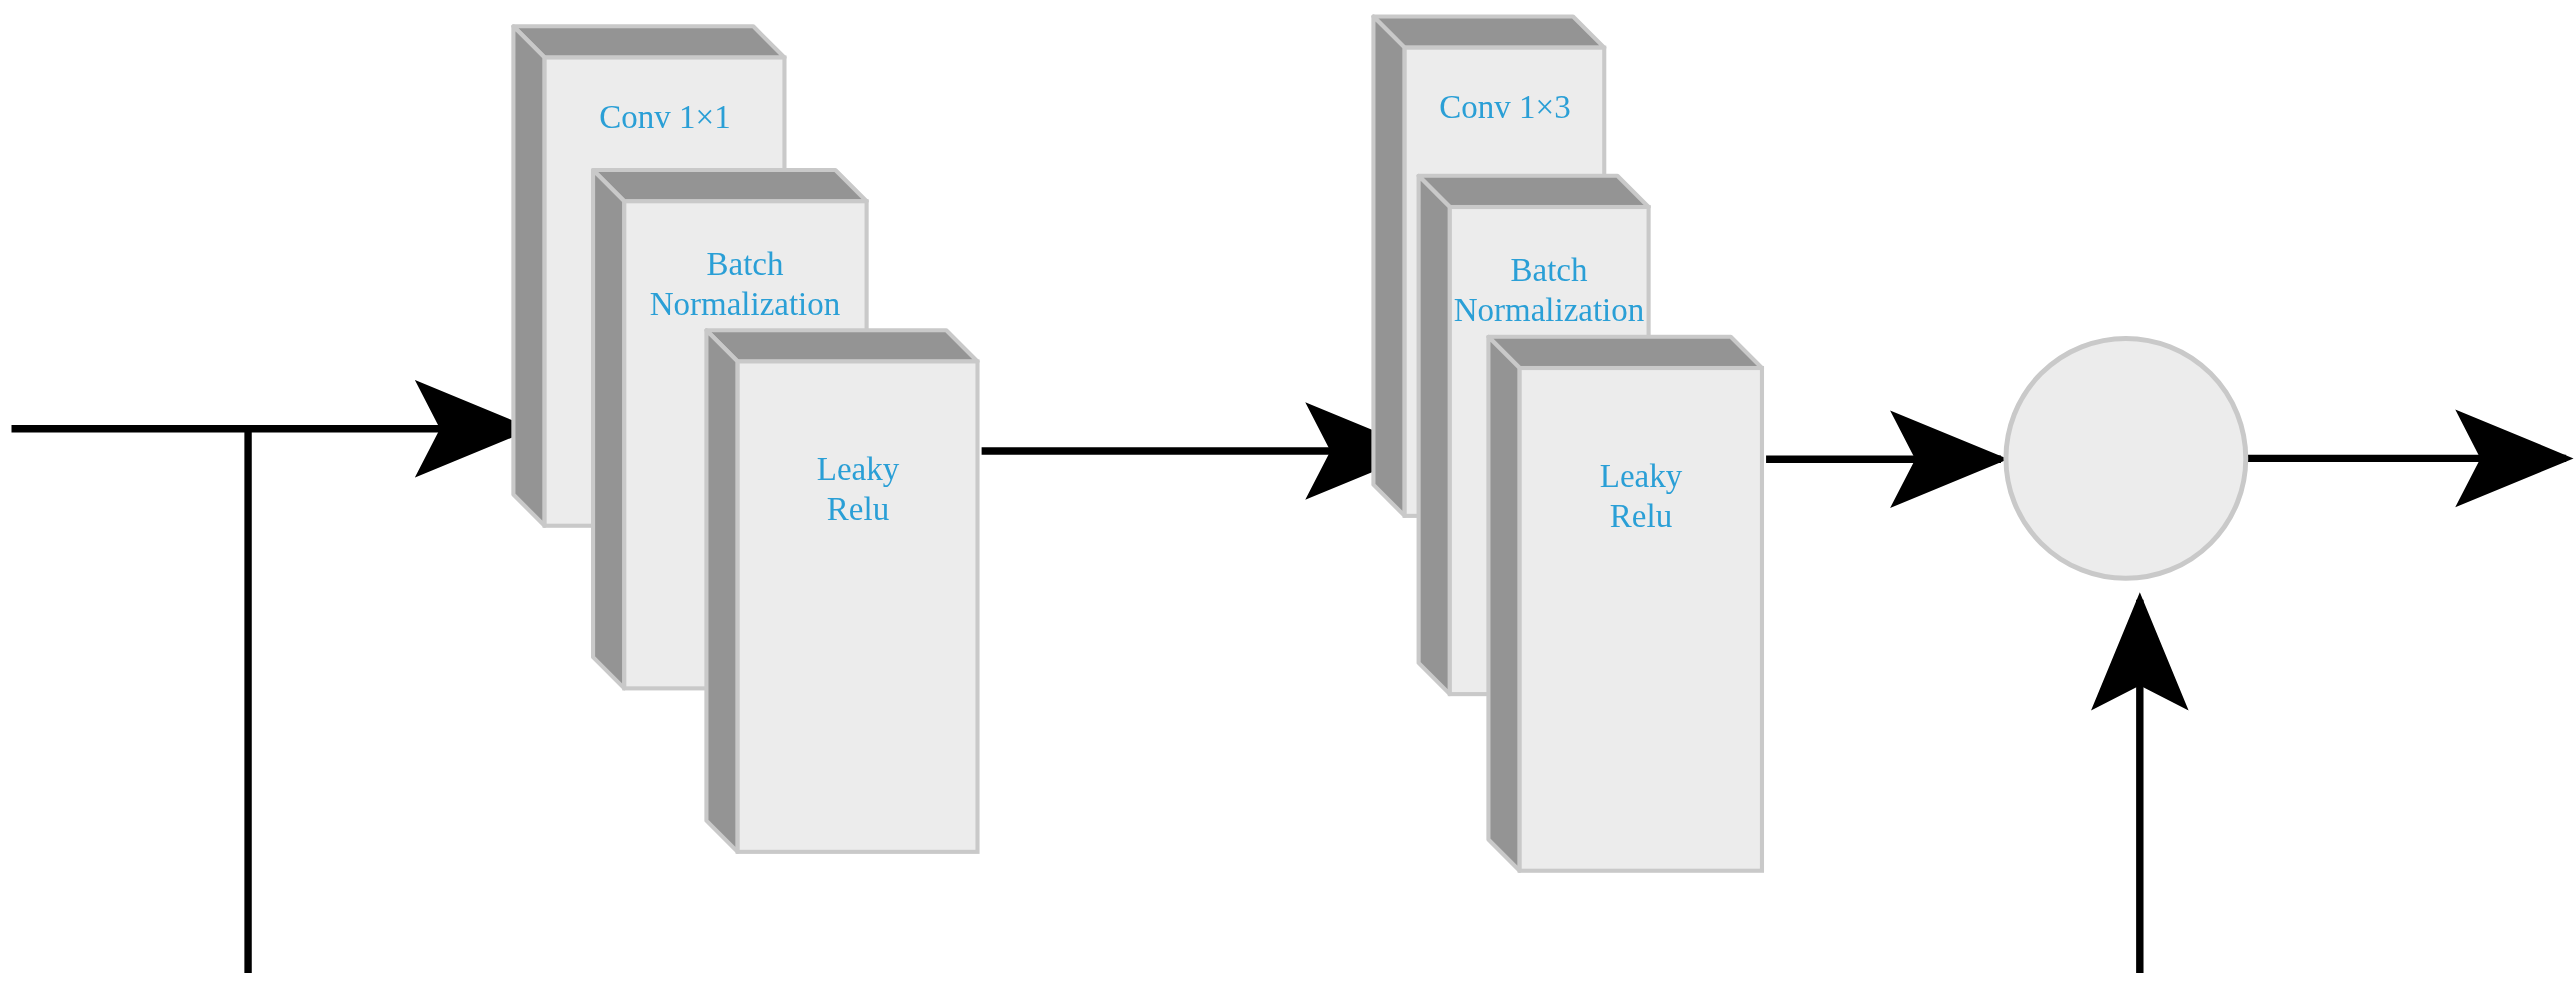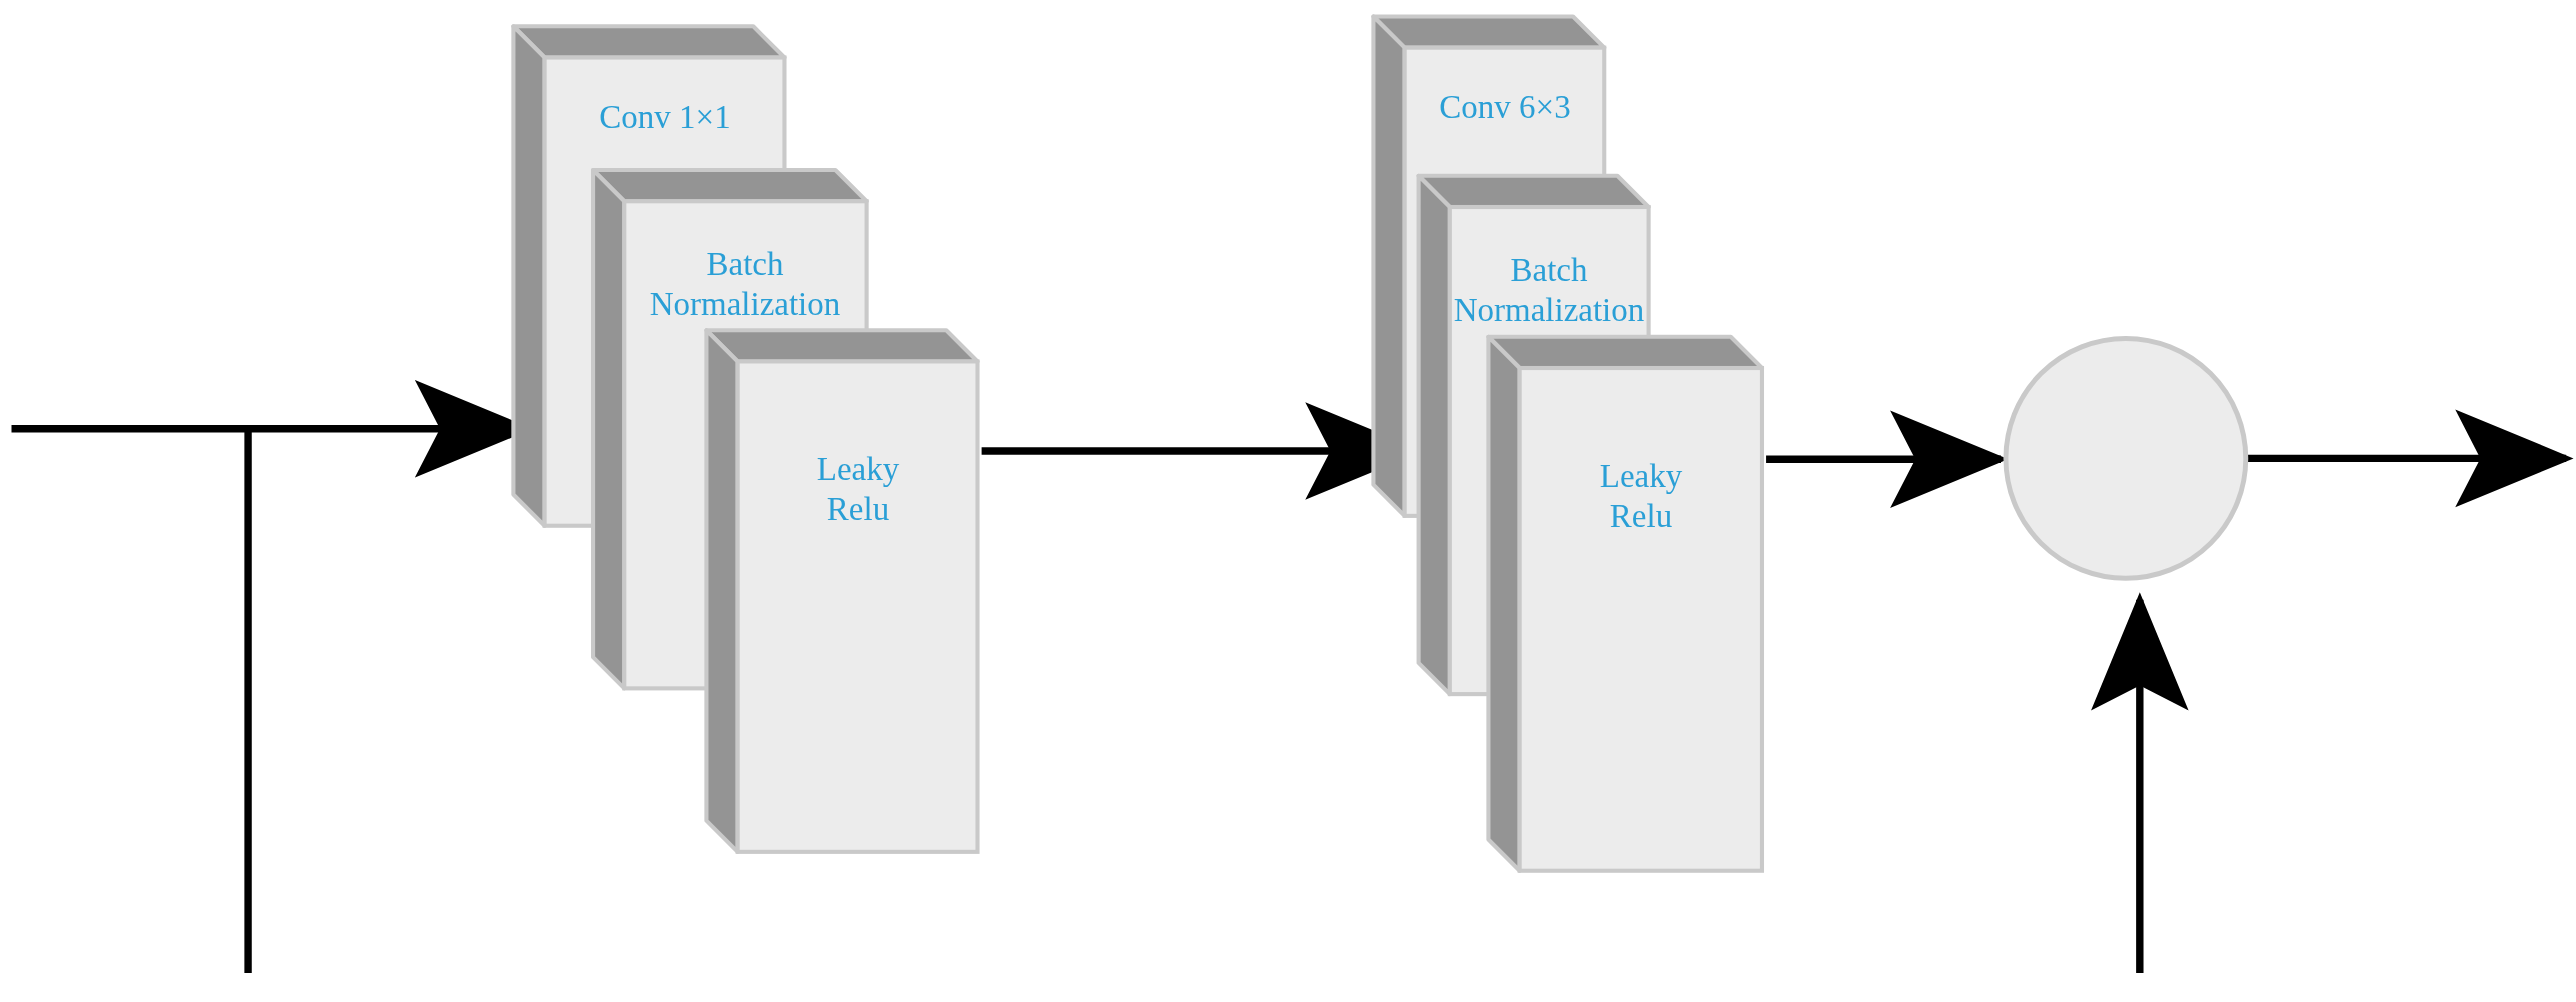--- a/index.html
+++ b/index.html
@@ -104,21 +104,21 @@
   </svg>
 
   <div class="blk-label" style="left:545px; top:97px; width:240px; font-size:33px;">Conv 1×1</div>
 
   <div class="blk-label" style="left:624px; top:244px; width:242px; font-size:33px;">Batch
 Normalization</div>
 
   <div class="blk-label" style="left:738px; top:449px; width:240px; font-size:33px;">Leaky
 Relu</div>
 
-  <div class="blk-label" style="left:1405px; top:87px; width:200px; font-size:33px;">Conv 6×3</div>
+  <div class="blk-label" style="left:1405px; top:87px; width:200px; font-size:33px;">Conv 1×3</div>
 
   <div class="blk-label" style="left:1433px; top:250px; width:232px; font-size:33px;">Batch
 Normalization</div>
 
   <div class="blk-label" style="left:1520px; top:456px; width:242px; font-size:33px;">Leaky
 Relu</div>
 
 
 </div>
 

